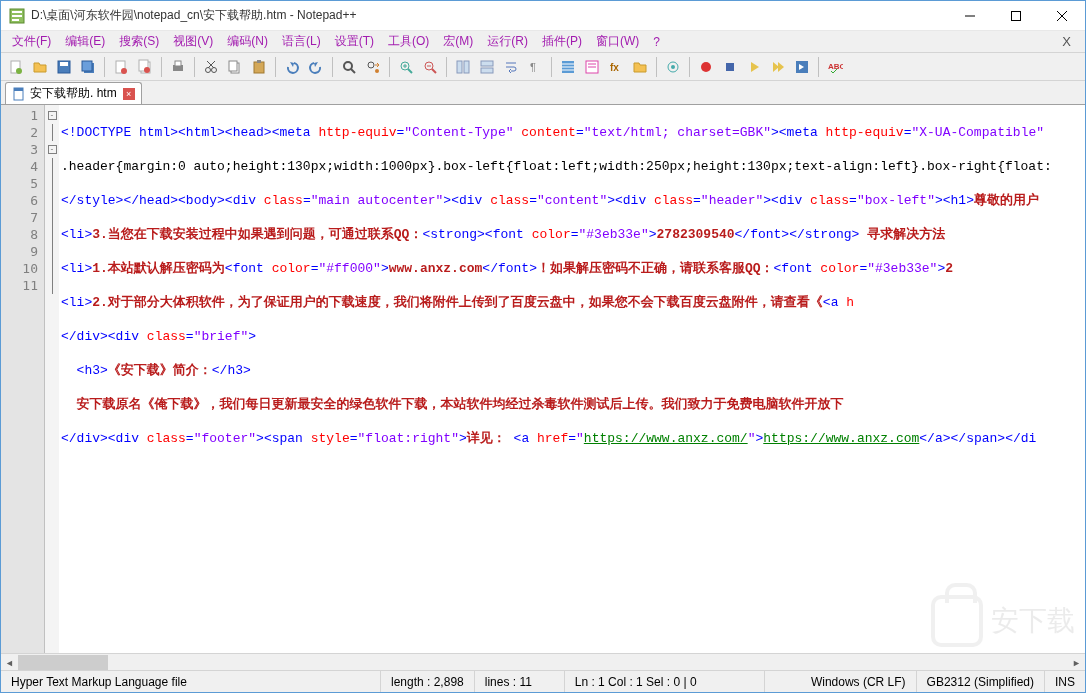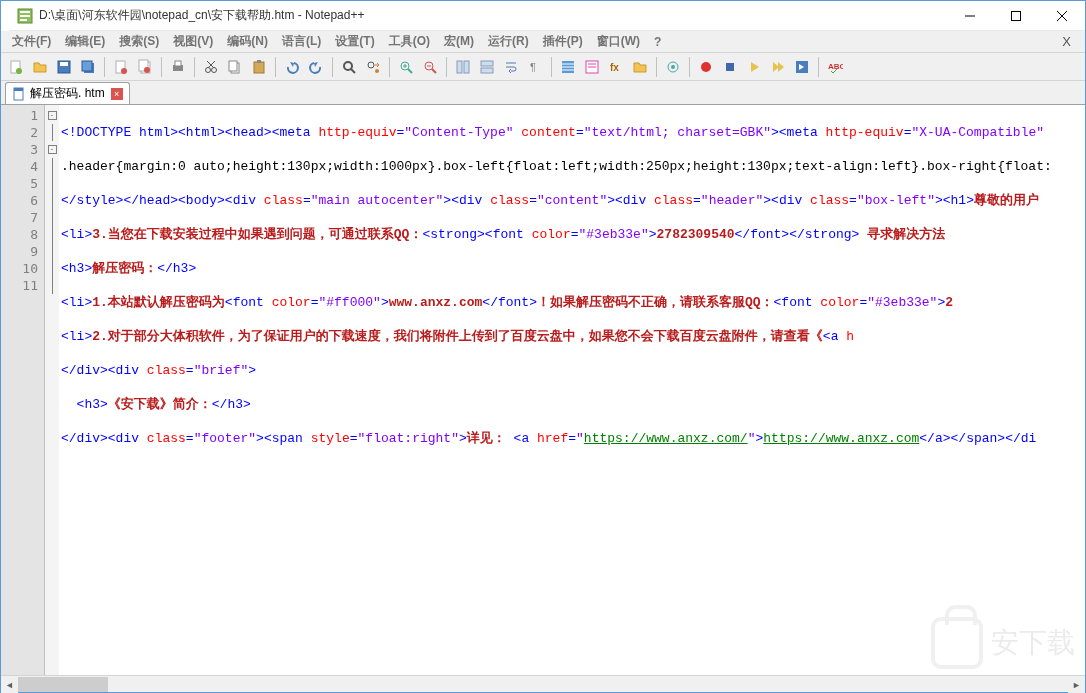--- a/index.html
+++ b/index.html
@@ -1,24 +1,24 @@
 <!DOCTYPE html>
 <html><head>
 <meta charset="utf-8">
 <style>
 * { margin:0; padding:0; box-sizing:border-box; }
 body { font-family:"Segoe UI","Microsoft YaHei",sans-serif; font-size:12px; background:#fff; overflow:hidden; }
 .window { width:1086px; height:693px; border:1px solid #5b9bd5; display:flex; flex-direction:column; background:#fff; }
-.titlebar { height:30px; background:#fff; display:flex; align-items:center; padding:0 0 0 8px; border-bottom:1px solid #e8e8e8;margin-left:8px; }
+.titlebar { height:30px; background:#fff; display:flex; align-items:center; padding:0 0 0 8px; border-bottom:1px solid #e8e8e8; }
 .titlebar .app-icon { width:16px; height:16px; margin-right:6px; display:inline-flex; }
 .titlebar .title { flex:1; color:#333; font-size:12px; }
 .win-controls { display:flex; }
 .win-btn { width:46px; height:30px; display:flex; align-items:center; justify-content:center; color:#333; }
 .menubar { height:22px; display:flex; align-items:center; padding:0 4px; background:#f0f0f0; border-bottom:1px solid #d4d4d4; }
-.menu-item { padding:2px 7px; color:#737373; cursor:default;font-weight:bold; }
+.menu-item { padding:2px 7px; color:#a21caf; cursor:default; }
 .menu-x { margin-left:auto; padding:0 10px; font-size:13px; color:#555; }
 .toolbar { height:28px; display:flex; align-items:center; padding:2px 4px; background:#f0f0f0; border-bottom:1px solid #d4d4d4; gap:2px; }
 .tb-btn { width:22px; height:22px; display:flex; align-items:center; justify-content:center; border:1px solid transparent; border-radius:2px; }
 .tb-sep { width:1px; height:20px; background:#c0c0c0; margin:0 3px; }
 .tabbar { height:24px; display:flex; align-items:flex-end; background:#f0f0f0; padding:0 4px; border-bottom:1px solid #a0a0a0; }
 .tab { height:22px; background:#fff; border:1px solid #a0a0a0; border-bottom:none; padding:2px 6px; display:flex; align-items:center; gap:4px; font-size:12px; border-radius:3px 3px 0 0; }
 .tab .tab-icon { width:14px; height:14px; }
 .tab .tab-close { width:12px; height:12px; background:#d9534f; color:#fff; font-size:9px; display:flex; align-items:center; justify-content:center; margin-left:2px; }
 .editor-area { flex:1; display:flex; background:#fff; overflow:hidden; position:relative; }
 .gutter { width:44px; background:#e4e4e4; text-align:right; padding:2px 6px 2px 2px; color:#808080; font-family:Consolas,monospace; font-size:13px; line-height:17px; border-right:1px solid #c0c0c0;}
@@ -300,21 +300,21 @@
   </div>
 
   <div class="tabbar">
     <div class="tab">
       <span class="tab-icon">
           <svg width="14" height="14">
             <rect x="2" y="1" width="9" height="12" fill="#fff" stroke="#4a7ebb"></rect>
             <rect x="2" y="1" width="9" height="3" fill="#4a7ebb"></rect>
           </svg>
         </span>
-      <span>解压密码. htm</span>
+      <span>安下载帮助. htm</span>
       <span class="tab-close">×</span>
     </div>
   </div>
 
   <div class="editor-area">
     <div class="gutter">
       <div>1</div>
       <div>2</div>
       <div>3</div>
       <div>4</div>
@@ -337,34 +337,44 @@
       <div class="fold-line"></div>
       <div class="fold-line"></div>
       <div class="fold-line"></div>
       <div class="fold-line"></div>
     </div>
     <div class="code">
 <div class="ln"><span class="tag">&lt;!DOCTYPE html&gt;</span><span class="tag">&lt;html&gt;</span><span class="tag">&lt;head&gt;</span><span class="tag">&lt;meta </span><span class="attr">http-equiv</span><span class="tag">=</span><span class="str">"Content-Type"</span><span class="attr"> content</span><span class="tag">=</span><span class="str">"text/html; charset=GBK"</span><span class="tag">&gt;</span><span class="tag">&lt;meta </span><span class="attr">http-equiv</span><span class="tag">=</span><span class="str">"X-UA-Compatible"</span></div>
 <div class="ln"><span>.header{margin:0 auto;height:130px;width:1000px}.box-left{float:left;width:250px;height:130px;text-align:left}.box-right{float:</span></div>
 <div class="ln"><span class="tag">&lt;/style&gt;</span><span class="tag">&lt;/head&gt;</span><span class="tag">&lt;body&gt;</span><span class="tag">&lt;div </span><span class="attr">class</span><span class="tag">=</span><span class="str">"main autocenter"</span><span class="tag">&gt;</span><span class="tag">&lt;div </span><span class="attr">class</span><span class="tag">=</span><span class="str">"content"</span><span class="tag">&gt;</span><span class="tag">&lt;div </span><span class="attr">class</span><span class="tag">=</span><span class="str">"header"</span><span class="tag">&gt;</span><span class="tag">&lt;div </span><span class="attr">class</span><span class="tag">=</span><span class="str">"box-left"</span><span class="tag">&gt;</span><span class="tag">&lt;h1&gt;</span><span class="txt">尊敬的用户</span></div>
 <div class="ln"><span class="tag">&lt;li&gt;</span><span class="txt">3.当您在下载安装过程中如果遇到问题，可通过联系QQ：</span><span class="tag">&lt;strong&gt;</span><span class="tag">&lt;font </span><span class="attr">color</span><span class="tag">=</span><span class="str">"#3eb33e"</span><span class="tag">&gt;</span><span class="txt">2782309540</span><span class="tag">&lt;/font&gt;</span><span class="tag">&lt;/strong&gt;</span><span class="txt"> 寻求解决方法</span></div>
-<div class="ln"><span class="tag">&lt;h3&gt;</span><span class="txt">解压密码：</span><span class="tag">&lt;/h3&gt;</span></div>
 <div class="ln"><span class="tag">&lt;li&gt;</span><span class="txt">1.本站默认解压密码为</span><span class="tag">&lt;font </span><span class="attr">color</span><span class="tag">=</span><span class="str">"#ff000"</span><span class="tag">&gt;</span><span class="txt">www.anxz.com</span><span class="tag">&lt;/font&gt;</span><span class="txt">！如果解压密码不正确，请联系客服QQ：</span><span class="tag">&lt;font </span><span class="attr">color</span><span class="tag">=</span><span class="str">"#3eb33e"</span><span class="tag">&gt;</span><span class="txt">2</span></div>
 <div class="ln"><span class="tag">&lt;li&gt;</span><span class="txt">2.对于部分大体积软件，为了保证用户的下载速度，我们将附件上传到了百度云盘中，如果您不会下载百度云盘附件，请查看《</span><span class="tag">&lt;a </span><span class="attr">h</span></div>
 <div class="ln"><span class="tag">&lt;/div&gt;</span><span class="tag">&lt;div </span><span class="attr">class</span><span class="tag">=</span><span class="str">"brief"</span><span class="tag">&gt;</span></div>
 <div class="ln"><span class="tag">  &lt;h3&gt;</span><span class="txt">《安下载》简介：</span><span class="tag">&lt;/h3&gt;</span></div>
+<div class="ln"><span>  </span><span class="txt">安下载原名《俺下载》，我们每日更新最安全的绿色软件下载，本站软件均经过杀毒软件测试后上传。我们致力于免费电脑软件开放下</span></div>
 <div class="ln"><span class="tag">&lt;/div&gt;</span><span class="tag">&lt;div </span><span class="attr">class</span><span class="tag">=</span><span class="str">"footer"</span><span class="tag">&gt;</span><span class="tag">&lt;span </span><span class="attr">style</span><span class="tag">=</span><span class="str">"float:right"</span><span class="tag">&gt;</span><span class="txt">详见： </span><span class="tag">&lt;a </span><span class="attr">href</span><span class="tag">=</span><span class="str">"</span><span class="url">https://www.anxz.com/</span><span class="str">"</span><span class="tag">&gt;</span><span class="url">https://www.anxz.com</span><span class="tag">&lt;/a&gt;</span><span class="tag">&lt;/span&gt;</span><span class="tag">&lt;/di</span></div>
     </div>
     <div class="watermark">
       <div class="bag"></div>
       <span>安下载</span>
     </div>
   </div>
 
   <div class="hscroll">
     <div class="arrow">◄</div>
     <div class="track">
         <div class="thumb"></div>
       </div>
     <div class="arrow">►</div>
   </div>
 
+  <div class="statusbar">
+    <div class="sb-cell first">Hyper Text Markup Language file</div>
+    <div class="sb-cell">length : 2,898</div>
+    <div class="sb-cell" style="width:90px">lines : 11</div>
+    <div class="sb-cell" style="width:200px">Ln : 1    Col : 1    Sel : 0 | 0</div>
+    <div class="sb-spacer"></div>
+    <div class="sb-cell">Windows (CR LF)</div>
+    <div class="sb-cell">GB2312 (Simplified)</div>
+    <div class="sb-cell" style="border-right:none">INS</div>
+  </div>
 </div>
 
 </body></html>

